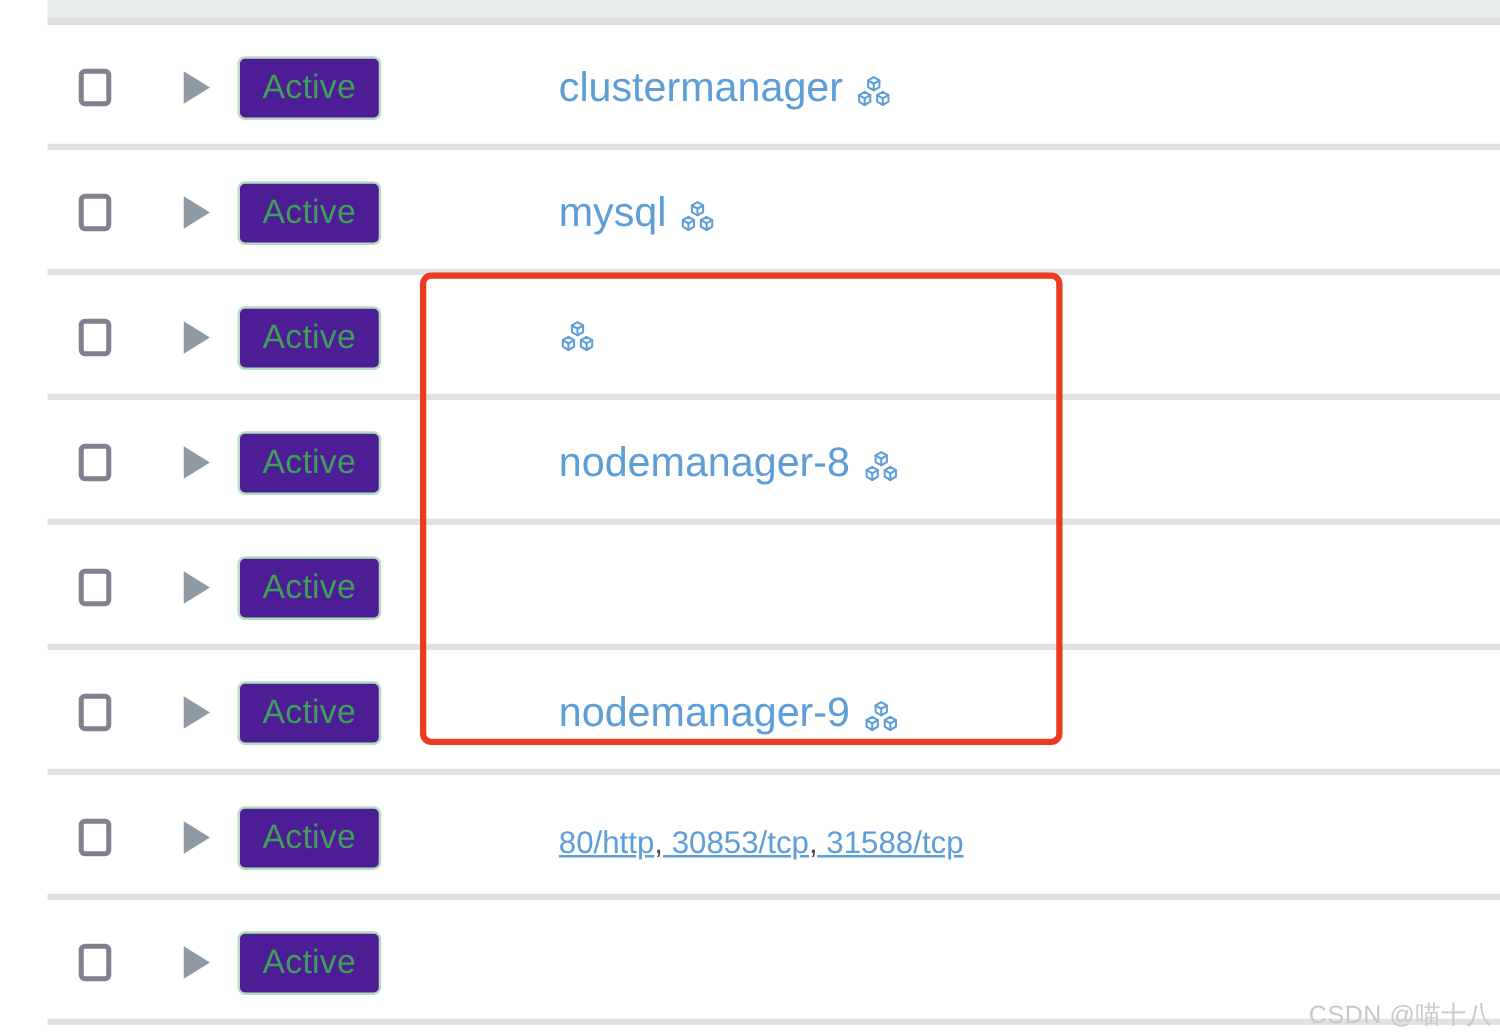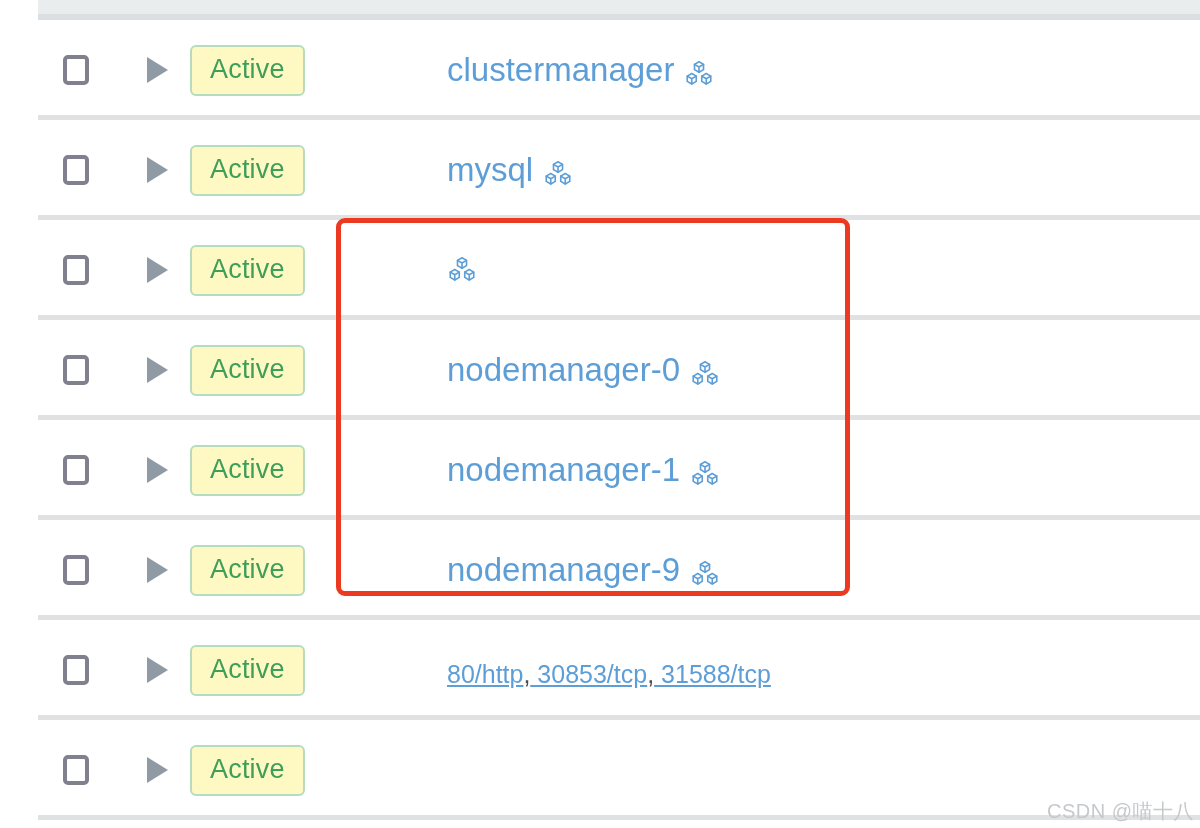--- a/index.html
+++ b/index.html
@@ -100,21 +100,21 @@
   
   .cell-status {
     flex: 0 0 240px;
     display: flex;
     align-items: center;
     padding-left: 2px;
     box-sizing: border-box;
   }
   .badge {
     display: inline-block;
-    background: #fef9c3;
+    background: #4c1d95;
     border: 2px solid #b7dcbd;
     border-radius: 6px;
     color: #3f9e5a;
     font-size: 27px;
     line-height: 1;
     padding: 9px 18px 11px 18px;
     letter-spacing: 0.2px;
   }
 
   
@@ -279,62 +279,46 @@
       <div class="checkbox"></div>
     </div>
     <div class="cell-arrow">
       <div class="arrow-tri"></div>
     </div>
     <div class="cell-status">
       <span class="badge">Active</span>
     </div>
     <div class="cell-name">
       <div class="name-line">
-        <a class="service-link" href="#">nodemanager-0</a>
-        <span class="stack-icon">
-          <svg viewBox="0 0 24 24" width="30" height="30" fill="none" stroke="#5d9ed7" stroke-width="1.3" stroke-linejoin="round" stroke-linecap="round">
-            <path d="M12 2.2 L15.6 4.3 L15.6 8.5 L12 10.6 L8.4 8.5 L8.4 4.3 Z"></path>
-            <path d="M8.4 4.3 L12 6.4 L15.6 4.3 M12 6.4 L12 10.6"></path>
-            <path d="M6.2 11.6 L9.8 13.7 L9.8 17.9 L6.2 20 L2.6 17.9 L2.6 13.7 Z"></path>
-            <path d="M2.6 13.7 L6.2 15.8 L9.8 13.7 M6.2 15.8 L6.2 20"></path>
-            <path d="M17.8 11.6 L21.4 13.7 L21.4 17.9 L17.8 20 L14.2 17.9 L14.2 13.7 Z"></path>
-            <path d="M14.2 13.7 L17.8 15.8 L21.4 13.7 M17.8 15.8 L17.8 20"></path>
-          </svg>
-        </span>
-      </div>
-
-    </div>
-    <div class="row-sep"></div>
-  </div>
-
-  <div class="row">
-    <div class="cell-checkbox">
-      <div class="checkbox"></div>
-    </div>
-    <div class="cell-arrow">
-      <div class="arrow-tri"></div>
-    </div>
-    <div class="cell-status">
-      <span class="badge">Active</span>
-    </div>
-    <div class="cell-name">
-      <div class="name-line">
-        <a class="service-link" href="#">nodemanager-1</a>
-        <span class="stack-icon">
-          <svg viewBox="0 0 24 24" width="30" height="30" fill="none" stroke="#5d9ed7" stroke-width="1.3" stroke-linejoin="round" stroke-linecap="round">
-            <path d="M12 2.2 L15.6 4.3 L15.6 8.5 L12 10.6 L8.4 8.5 L8.4 4.3 Z"></path>
-            <path d="M8.4 4.3 L12 6.4 L15.6 4.3 M12 6.4 L12 10.6"></path>
-            <path d="M6.2 11.6 L9.8 13.7 L9.8 17.9 L6.2 20 L2.6 17.9 L2.6 13.7 Z"></path>
-            <path d="M2.6 13.7 L6.2 15.8 L9.8 13.7 M6.2 15.8 L6.2 20"></path>
-            <path d="M17.8 11.6 L21.4 13.7 L21.4 17.9 L17.8 20 L14.2 17.9 L14.2 13.7 Z"></path>
-            <path d="M14.2 13.7 L17.8 15.8 L21.4 13.7 M17.8 15.8 L17.8 20"></path>
-          </svg>
-        </span>
-      </div>
-
+        <a class="service-link" href="#">nodemanager-8</a>
+        <span class="stack-icon">
+          <svg viewBox="0 0 24 24" width="30" height="30" fill="none" stroke="#5d9ed7" stroke-width="1.3" stroke-linejoin="round" stroke-linecap="round">
+            <path d="M12 2.2 L15.6 4.3 L15.6 8.5 L12 10.6 L8.4 8.5 L8.4 4.3 Z"></path>
+            <path d="M8.4 4.3 L12 6.4 L15.6 4.3 M12 6.4 L12 10.6"></path>
+            <path d="M6.2 11.6 L9.8 13.7 L9.8 17.9 L6.2 20 L2.6 17.9 L2.6 13.7 Z"></path>
+            <path d="M2.6 13.7 L6.2 15.8 L9.8 13.7 M6.2 15.8 L6.2 20"></path>
+            <path d="M17.8 11.6 L21.4 13.7 L21.4 17.9 L17.8 20 L14.2 17.9 L14.2 13.7 Z"></path>
+            <path d="M14.2 13.7 L17.8 15.8 L21.4 13.7 M17.8 15.8 L17.8 20"></path>
+          </svg>
+        </span>
+      </div>
+
+    </div>
+    <div class="row-sep"></div>
+  </div>
+
+  <div class="row">
+    <div class="cell-checkbox">
+      <div class="checkbox"></div>
+    </div>
+    <div class="cell-arrow">
+      <div class="arrow-tri"></div>
+    </div>
+    <div class="cell-status">
+      <span class="badge">Active</span>
     </div>
     <div class="row-sep"></div>
   </div>
 
   <div class="row">
     <div class="cell-checkbox">
       <div class="checkbox"></div>
     </div>
     <div class="cell-arrow">
       <div class="arrow-tri"></div>

